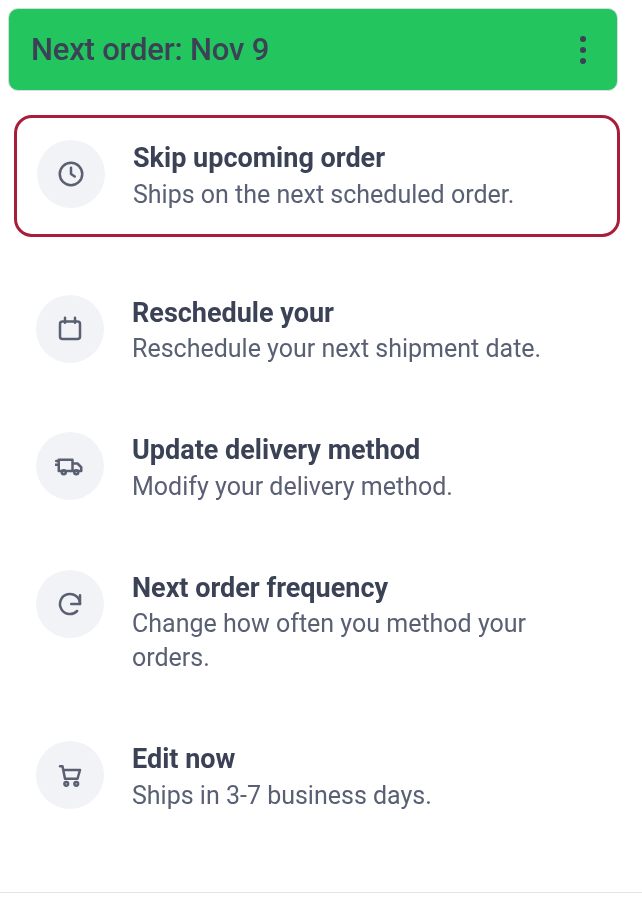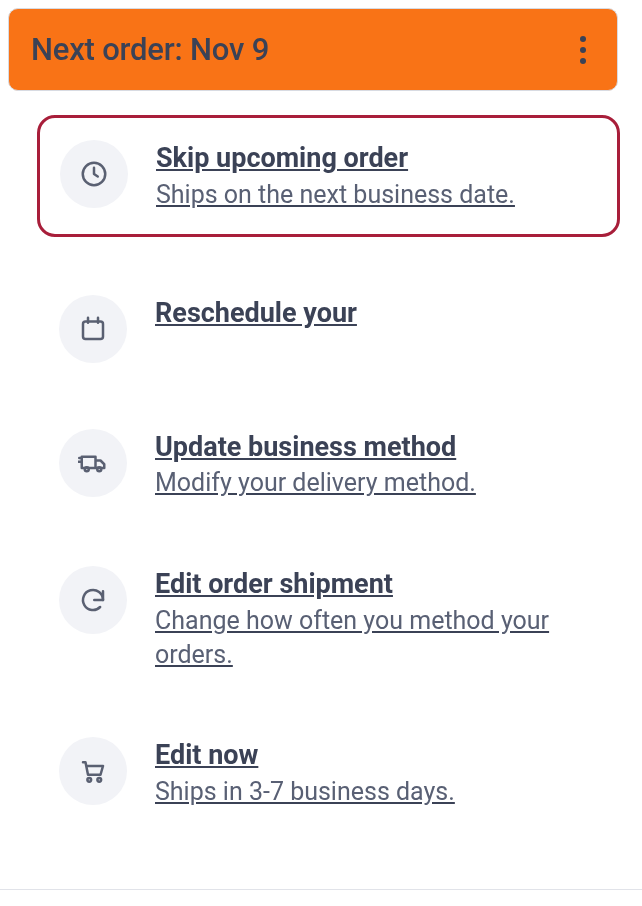--- a/index.html
+++ b/index.html
@@ -10,21 +10,21 @@
     background: #ffffff;
     color: #3b4256;
   }
   .container {
     width: 642px;
     height: 906px;
     position: relative;
   }
   .header {
     margin: 8px 24px 0 8px;
-    background: #f97316;
+    background: #22c55e;
     border: 1px solid #d8dbe2;
     border-radius: 10px;
     padding: 22px 20px 22px 22px;
     display: flex;
     align-items: center;
     justify-content: space-between;
   }
   .header-title {
     font-size: 31px;
     font-weight: 500;
@@ -41,22 +41,21 @@
     gap: 5px;
     cursor: pointer;
   }
   .kebab span {
     width: 6px;
     height: 6px;
     border-radius: 50%;
     background: #3b4256;
   }
   .options {
-    padding: 24px 22px 30px 37px;
-    text-decoration: underline;
+    padding: 24px 22px 30px 14px;
   }
   .option {
     display: flex;
     align-items: flex-start;
     gap: 28px;
     padding: 24px 22px;
     border-radius: 18px;
     cursor: pointer;
     margin-bottom: 18px;
   }
@@ -127,60 +126,61 @@
 
     <div class="option highlight">
       <div class="icon-circle">
         <svg viewBox="0 0 24 24" fill="none" stroke-width="2" stroke-linecap="round" stroke-linejoin="round">
           <circle cx="12" cy="12" r="9"></circle>
           <path d="M12 7v5l3 2"></path>
         </svg>
       </div>
       <div class="option-text">
         <div class="option-title">Skip upcoming order</div>
-        <div class="option-desc">Ships on the next business date.</div>
+        <div class="option-desc">Ships on the next scheduled order.</div>
       </div>
     </div>
 
     <div class="option">
       <div class="icon-circle">
         <svg viewBox="0 0 24 24" fill="none" stroke-width="2" stroke-linecap="round" stroke-linejoin="round">
           <rect x="4" y="6" width="16" height="14" rx="2"></rect>
           <path d="M8 3v4M16 3v4"></path>
         </svg>
       </div>
       <div class="option-text">
         <div class="option-title">Reschedule your</div>
+        <div class="option-desc">Reschedule your next shipment date.</div>
       </div>
     </div>
 
     <div class="option">
       <div class="icon-circle">
         <svg viewBox="0 0 24 24" fill="none" stroke-width="2" stroke-linecap="round" stroke-linejoin="round">
           <path d="M3 7h11v9H3zM14 10h4l3 3v3h-7z"></path>
           <circle cx="7" cy="17" r="1.6"></circle>
           <circle cx="17" cy="17" r="1.6"></circle>
           <path d="M1 8h2M0 11h3"></path>
         </svg>
       </div>
       <div class="option-text">
-        <div class="option-title">Update business method</div>
+        <div class="option-title">Update delivery method</div>
         <div class="option-desc">Modify your delivery method.</div>
       </div>
     </div>
 
     <div class="option">
       <div class="icon-circle">
         <svg viewBox="0 0 24 24" fill="none" stroke-width="2" stroke-linecap="round" stroke-linejoin="round">
           <path d="M20 12a8 8 0 1 0-2.3 5.6"></path>
           <path d="M20 5v7h-7"></path>
         </svg>
       </div>
       <div class="option-text">
-        <div class="option-title">Edit order shipment</div>
+        <div class="option-title">Next order frequency</div>
         <div class="option-desc">Change how often you method your orders.</div>
       </div>
     </div>
 
     <div class="option">
       <div class="icon-circle">
         <svg viewBox="0 0 24 24" fill="none" stroke-width="2" stroke-linecap="round" stroke-linejoin="round">
           <path d="M4 5h2l2 10h10l2-7H7"></path>
           <circle cx="9" cy="19" r="1.5"></circle>
           <circle cx="17" cy="19" r="1.5"></circle>

